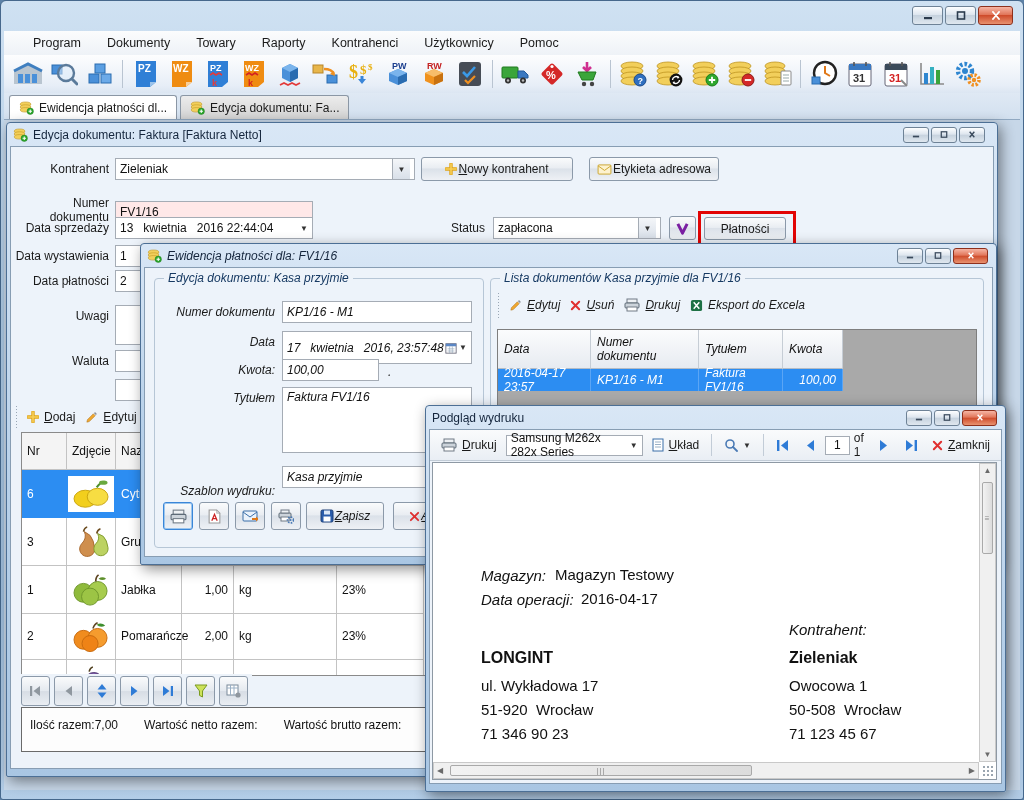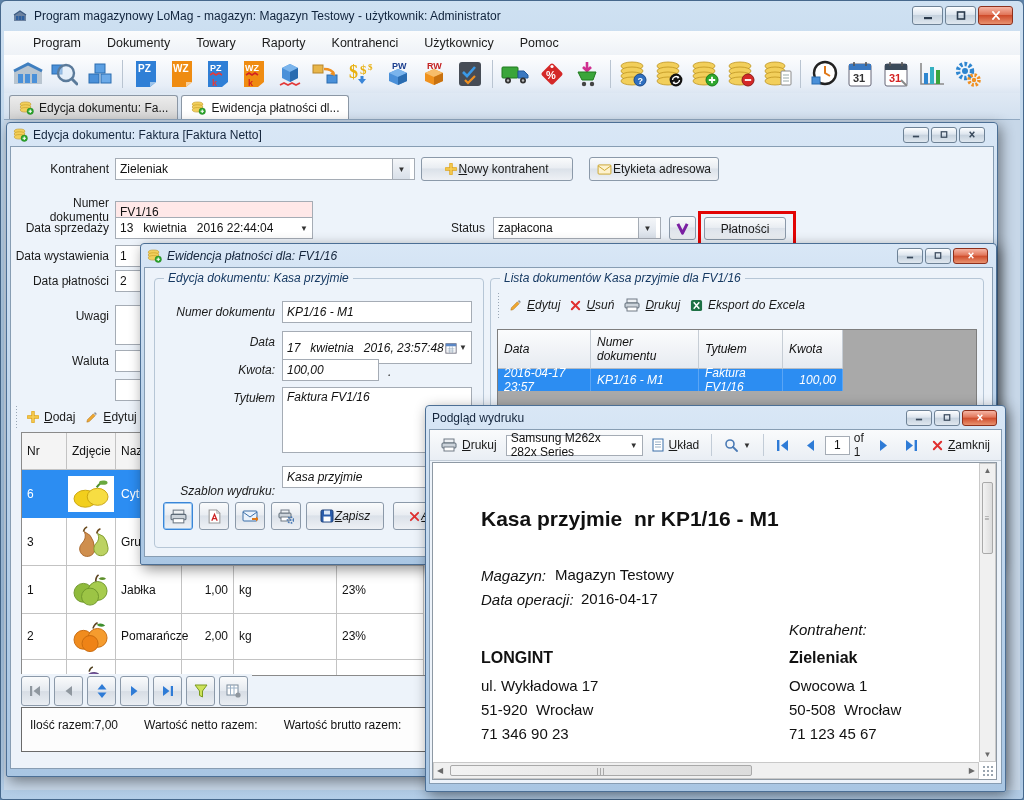--- a/index.html
+++ b/index.html
@@ -96,32 +96,20 @@
   .doc .it{font-style:italic;font-size:15px;}
   .doc .v{font-size:15px;}
   .doc .nm{font-size:16px;font-weight:bold;}
 </style>
 </head>
 <body>
 
 <div id="screen">
   <div class="mainwin">
 
-    <div class="main-titlebar">
-      <span>
-        <svg width="16" height="16" viewBox="0 0 16 16">
-            <path d="M2 8l6-4 6 4v6H2z" fill="#6c82a0"></path>
-            <path d="M2 8l6-4 6 4" fill="none" stroke="#3c5a80" stroke-width="1.4"></path>
-            <rect x="4" y="9" width="2.4" height="4" fill="#2f5f9e"></rect>
-            <rect x="7" y="9" width="2.4" height="4" fill="#2f5f9e"></rect>
-            <rect x="10" y="9" width="2.4" height="4" fill="#2f5f9e"></rect>
-          </svg>
-      </span>
-      <span>Program magazynowy LoMag - magazyn: Magazyn Testowy - użytkownik: Administrator</span>
-    </div>
     <div class="caps">
       <span class="cap">
           <svg width="10" height="9" viewBox="0 0 10 9">
             <rect x="1" y="6" width="8" height="2.2" fill="#2b3b4d"></rect>
           </svg>
         </span>
       <span class="cap">
           <svg width="10" height="9" viewBox="0 0 10 9">
             <rect x="1.5" y="1" width="7" height="7" fill="none" stroke="#2b3b4d" stroke-width="1.6"></rect>
           </svg>
@@ -372,43 +360,43 @@
           <svg width="28" height="28" viewBox="0 0 28 28">
             <circle cx="11" cy="11" r="7" fill="none" stroke="#2e86d0" stroke-width="4.4" stroke-dasharray="2.6 2"></circle>
             <circle cx="11" cy="11" r="3" fill="#2e86d0"></circle>
             <circle cx="20" cy="20" r="5" fill="none" stroke="#f09020" stroke-width="3.6" stroke-dasharray="2.2 1.7"></circle>
             <circle cx="20" cy="20" r="2.2" fill="#f09020"></circle>
           </svg>
         </span>
     </div>
 
     <div class="tabbar">
+      <span class="tab white">
+        <svg width="15" height="15" viewBox="0 0 16 16">
+            <g fill="#f2cf5b" stroke="#bf9420" stroke-width=".6">
+              <ellipse cx="7" cy="4.5" rx="5.6" ry="2.4"></ellipse>
+              <ellipse cx="7" cy="7.5" rx="5.6" ry="2.4"></ellipse>
+              <ellipse cx="7" cy="10.5" rx="5.6" ry="2.4"></ellipse>
+            </g>
+            <circle cx="12" cy="12" r="3.4" fill="#2ea82e" stroke="#1a7a1a" stroke-width=".5"></circle>
+            <path d="M12 10.2v3.6M10.2 12h3.6" stroke="#fff" stroke-width="1.1"></path>
+          </svg>
+        <span>Ewidencja płatności dl...</span>
+      </span>
       <span class="tab gray">
         <svg width="15" height="15" viewBox="0 0 16 16">
             <g fill="#f2cf5b" stroke="#bf9420" stroke-width=".6">
               <ellipse cx="7" cy="4.5" rx="5.6" ry="2.4"></ellipse>
               <ellipse cx="7" cy="7.5" rx="5.6" ry="2.4"></ellipse>
               <ellipse cx="7" cy="10.5" rx="5.6" ry="2.4"></ellipse>
             </g>
             <circle cx="12" cy="12" r="3.4" fill="#2ea82e" stroke="#1a7a1a" stroke-width=".5"></circle>
             <path d="M12 10.2v3.6M10.2 12h3.6" stroke="#fff" stroke-width="1.1"></path>
           </svg>
         <span>Edycja dokumentu: Fa...</span>
-      </span>
-      <span class="tab white">
-        <svg width="15" height="15" viewBox="0 0 16 16">
-            <g fill="#f2cf5b" stroke="#bf9420" stroke-width=".6">
-              <ellipse cx="7" cy="4.5" rx="5.6" ry="2.4"></ellipse>
-              <ellipse cx="7" cy="7.5" rx="5.6" ry="2.4"></ellipse>
-              <ellipse cx="7" cy="10.5" rx="5.6" ry="2.4"></ellipse>
-            </g>
-            <circle cx="12" cy="12" r="3.4" fill="#2ea82e" stroke="#1a7a1a" stroke-width=".5"></circle>
-            <path d="M12 10.2v3.6M10.2 12h3.6" stroke="#fff" stroke-width="1.1"></path>
-          </svg>
-        <span>Ewidencja płatności dl...</span>
       </span>
     </div>
 
     <div class="mdi"></div>
   </div>
 
   <div class="win" style="left:6px;top:122px;width:984px;height:650px;z-index:5;">
     <div class="win-title">
       <svg width="15" height="15" viewBox="0 0 16 16">
           <g fill="#f2cf5b" stroke="#bf9420" stroke-width=".6">
@@ -914,21 +902,20 @@
         <span class="pv-btn">
           <svg width="11" height="11" viewBox="0 0 12 12">
               <path d="M2 2l8 8M10 2l-8 8" stroke="#e03030" stroke-width="2.2" stroke-linecap="round"></path>
             </svg>
           <span class="accel">Zamknij</span>
         </span>
       </div>
 
       <div style="position:absolute;left:2px;top:32px;width:563px;height:316px;background:#fff;border:1px solid #8e99a4;">
         <div class="doc" style="left:0;top:0;right:20px;bottom:20px;">
-          <div class="h1" style="position:absolute;left:48px;top:44px;">Kasa przyjmie  nr KP1/16 - M1</div>
           <span class="it" style="position:absolute;left:48px;top:104px;">Magazyn:</span>
           <span class="v" style="position:absolute;left:122px;top:103px;">Magazyn Testowy</span>
           <span class="it" style="position:absolute;left:48px;top:128px;">Data operacji:</span>
           <span class="v" style="position:absolute;left:148px;top:127px;">2016-04-17</span>
           <span class="it" style="position:absolute;left:356px;top:158px;">Kontrahent:</span>
           <span class="nm" style="position:absolute;left:48px;top:186px;">LONGINT</span>
           <span class="v" style="position:absolute;left:48px;top:214px;">ul. Wykładowa 17</span>
           <span class="v pre" style="position:absolute;left:48px;top:238px;">51-920  Wrocław</span>
           <span class="v" style="position:absolute;left:48px;top:262px;">71 346 90 23</span>
           <span class="nm" style="position:absolute;left:356px;top:186px;">Zieleniak</span>

